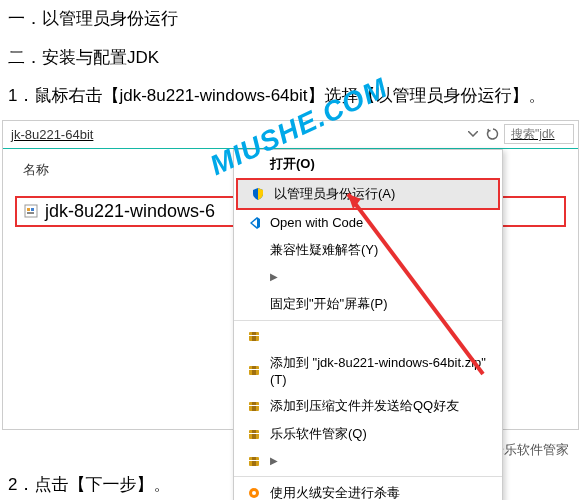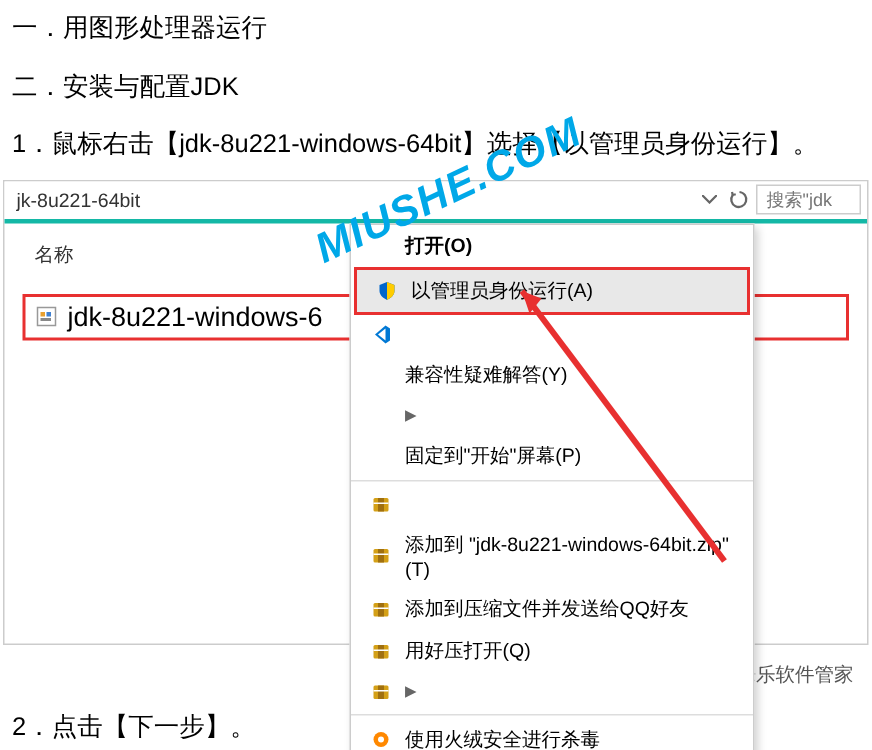--- a/index.html
+++ b/index.html
@@ -2,21 +2,21 @@
 <html><head>
   <meta charset="utf-8">
   <style>
     * { margin: 0; padding: 0; box-sizing: border-box; }
     body { font-family: "Microsoft YaHei", Arial, sans-serif; font-size: 14px; background: #fff; width: 581px; }
     
     .doc-text { padding: 4px 8px; font-size: 17px; line-height: 1.8; color: #000; }
     
     .explorer-window { border: 1px solid #ccc; margin: 4px 2px; background: #fff; position: relative; }
     
-    .path-bar { display: flex; align-items: center; padding: 2px 4px; border-bottom: 3px solid #14b8a6; background: #fff; height: 28px; }
+    .path-bar { display: flex; align-items: center; padding: 2px 4px; border-bottom: 1px solid #14b8a6; background: #fff; height: 28px; text-decoration: underline; }
     .path-text { flex: 1; color: #333; font-size: 13px; padding-left: 4px; }
     .path-controls { display: flex; align-items: center; gap: 2px; }
     .dropdown-btn, .refresh-btn { width: 18px; height: 18px; display: flex; align-items: center; justify-content: center; cursor: pointer; }
     .search-box { border: 1px solid #ccc; padding: 2px 6px; width: 70px; font-size: 12px; color: #888; background: #fff; }
     
     .content-area { display: flex; min-height: 280px; position: relative; justify-content: flex-end; }
     .file-panel { flex: 1; padding: 8px 12px; }
     .column-header { color: #333; font-size: 13px; padding: 4px 8px; border-bottom: 1px solid transparent; }
     
     .file-item { display: flex; align-items: center; padding: 3px 6px; margin-top: 12px; border: 2px solid #e83030; background: #fff; }
@@ -39,21 +39,21 @@
     .watermark { position: absolute; top: -10px; left: 200px; font-size: 28px; font-weight: bold; color: #00a8e8; font-style: italic; transform: rotate(-25deg); z-index: 20; letter-spacing: 1px; }
     
     .red-arrow { position: absolute; top: 35px; left: 330px; z-index: 15; pointer-events: none; }
     
     .footer-brand { display: flex; align-items: center; justify-content: flex-end; padding: 4px 12px; gap: 8px; font-size: 13px; color: #555; }
     .wechat-icon { width: 24px; height: 24px; border-radius: 50%; background: #1aad19; display: flex; align-items: center; justify-content: center; color: #fff; font-size: 14px; }
   </style>
 </head>
 <body>
 
-<div class="doc-text">一．用图形处理器运行</div>
+<div class="doc-text">一．以管理员身份运行</div>
 <div class="doc-text">二．安装与配置JDK</div>
 <div class="doc-text">1．鼠标右击【jdk-8u221-windows-64bit】选择【以管理员身份运行】。</div>
 
 <div class="explorer-window">
   <div class="watermark">MIUSHE.COM</div>
 
   <div class="path-bar">
     <span class="path-text">jk-8u221-64bit</span>
     <div class="path-controls">
       <span class="dropdown-btn">
@@ -106,20 +106,21 @@
         </span>
         <span class="menu-label">以管理员身份运行(A)</span>
       </div>
       <div class="menu-item">
         <span class="menu-icon vscode-icon">
           <svg width="14" height="14" viewBox="0 0 14 14">
               <path d="M10 1 L13 3 L13 11 L10 13 L3 7 Z" fill="#0078d4"></path>
               <path d="M10 3 L10 11 L5 7 Z" fill="#fff"></path>
             </svg>
         </span>
+        <span class="menu-label">Open with Code</span>
       </div>
       <div class="menu-item">
         <span class="menu-icon"></span>
         <span class="menu-label">兼容性疑难解答(Y)</span>
       </div>
       <div class="menu-item">
         <span class="menu-icon"></span>
         <span class="menu-arrow">▶</span>
       </div>
       <div class="menu-item">
@@ -157,21 +158,21 @@
         <span class="menu-label">添加到压缩文件并发送给QQ好友</span>
       </div>
       <div class="menu-item">
         <span class="menu-icon archive-icon">
           <svg width="14" height="14" viewBox="0 0 14 14">
               <rect x="2" y="3" width="10" height="9" fill="#d4a017" rx="1"></rect>
               <rect x="5" y="3" width="4" height="9" fill="#a07010"></rect>
               <rect x="2" y="6" width="10" height="1" fill="#fff"></rect>
             </svg>
         </span>
-        <span class="menu-label">用好压打开(Q)</span>
+        <span class="menu-label">乐乐软件管家(Q)</span>
       </div>
       <div class="menu-item">
         <span class="menu-icon archive-icon">
           <svg width="14" height="14" viewBox="0 0 14 14">
               <rect x="2" y="3" width="10" height="9" fill="#d4a017" rx="1"></rect>
               <rect x="5" y="3" width="4" height="9" fill="#a07010"></rect>
               <rect x="2" y="6" width="10" height="1" fill="#fff"></rect>
             </svg>
         </span>
         <span class="menu-arrow">▶</span>

